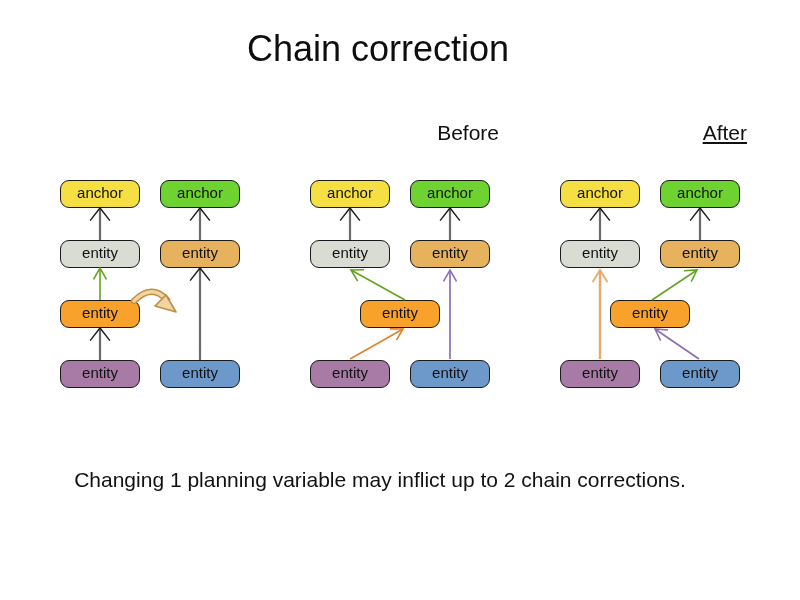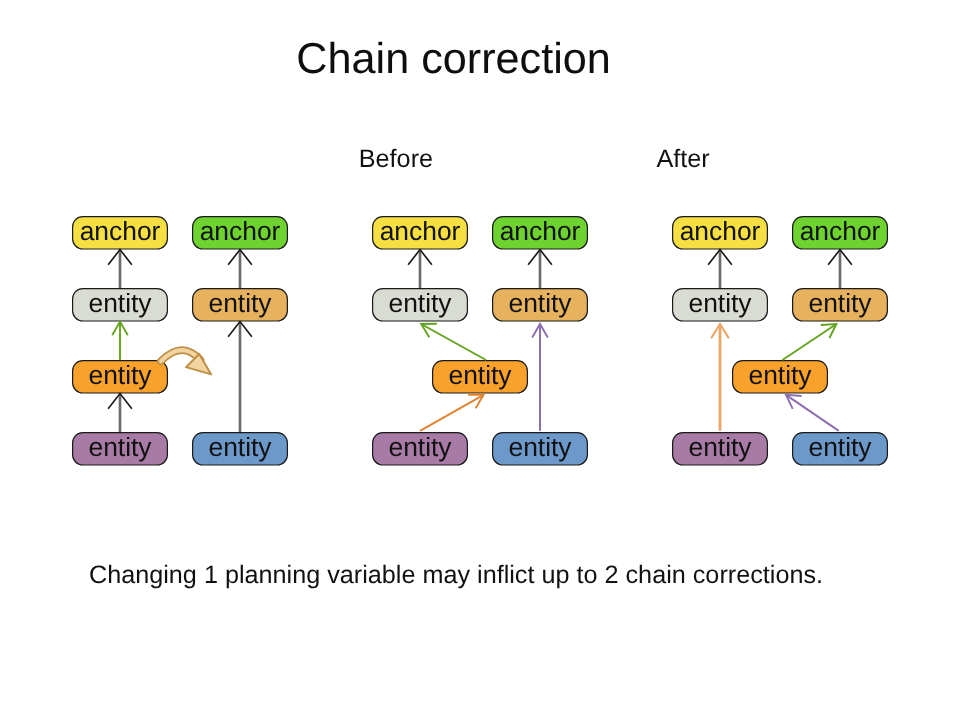--- a/index.html
+++ b/index.html
@@ -5,32 +5,32 @@
   html,body { margin:0; padding:0; background:#ffffff; }
   .canvas {
     position:relative; width:800px; height:600px; background:#ffffff;
     font-family:"Liberation Sans", sans-serif; overflow:hidden;
   }
   .title {
     position:absolute; left:0; top:28px; width:756px;
     text-align:center; font-size:36px; color:#0e0e0e; letter-spacing:0px;
   }
   .group-label {
-    position:absolute; width:200px; text-align:left;
+    position:absolute; width:200px; text-align:right;
     font-size:21px; color:#111111;
   }
   .caption {
     position:absolute; left:0; top:468px; width:760px;
     text-align:center; font-size:21px; color:#111111;
   }
   #nodes-layer { position:absolute; inset:0; z-index:1; }
   .node {
     position:absolute; box-sizing:border-box;
     border:1.6px solid #1a1a1a; border-radius:9px;
-    text-align:center; font-size:22px; line-height:24px; color:#111111;
+    text-align:center; font-size:15px; line-height:24px; color:#111111;
     white-space:nowrap;
   }
   #arrows-svg { position:absolute; inset:0; z-index:2; pointer-events:none; }
 </style>
 </head>
 <body>
 
 <div class="canvas">
   <div id="nodes-layer">
       <div class="node" style="left: 60px; top: 180px; width: 80px; height: 28px; background: rgb(246, 223, 66);">anchor</div>
@@ -117,15 +117,15 @@
         <polyline points="660.6,340.7 655,329 668.0,330.0" fill="none" stroke="#8D6FAE" stroke-width="1.6"></polyline>
       </g>
       <g>
         <path d="M 134 301 Q 152 283 167 300" fill="none" stroke="#BE8F45" stroke-width="6.5" stroke-linecap="round"></path>
         <path d="M 134 301 Q 152 283 167 300" fill="none" stroke="#F2D4A0" stroke-width="3.4" stroke-linecap="round"></path>
         <polygon points="176,312 166,295 155,306" fill="#F2D4A0" stroke="#BE8F45" stroke-width="1.6" stroke-linejoin="round"></polygon>
       </g>
     </svg>
   <div class="title">Chain correction</div>
   <div class="group-label" id="group-label-0" style="left: 299px; top: 121px;">Before</div>
-  <div class="group-label" id="group-label-1" style="left: 547px; top: 121px;">After</div>
+  <div class="group-label" id="group-label-1" style="left: 547px; top: 121px; text-decoration: underline;">After</div>
   <div class="caption">Changing 1 planning variable may inflict up to 2 chain corrections.</div>
 </div>
 
 </body></html>

